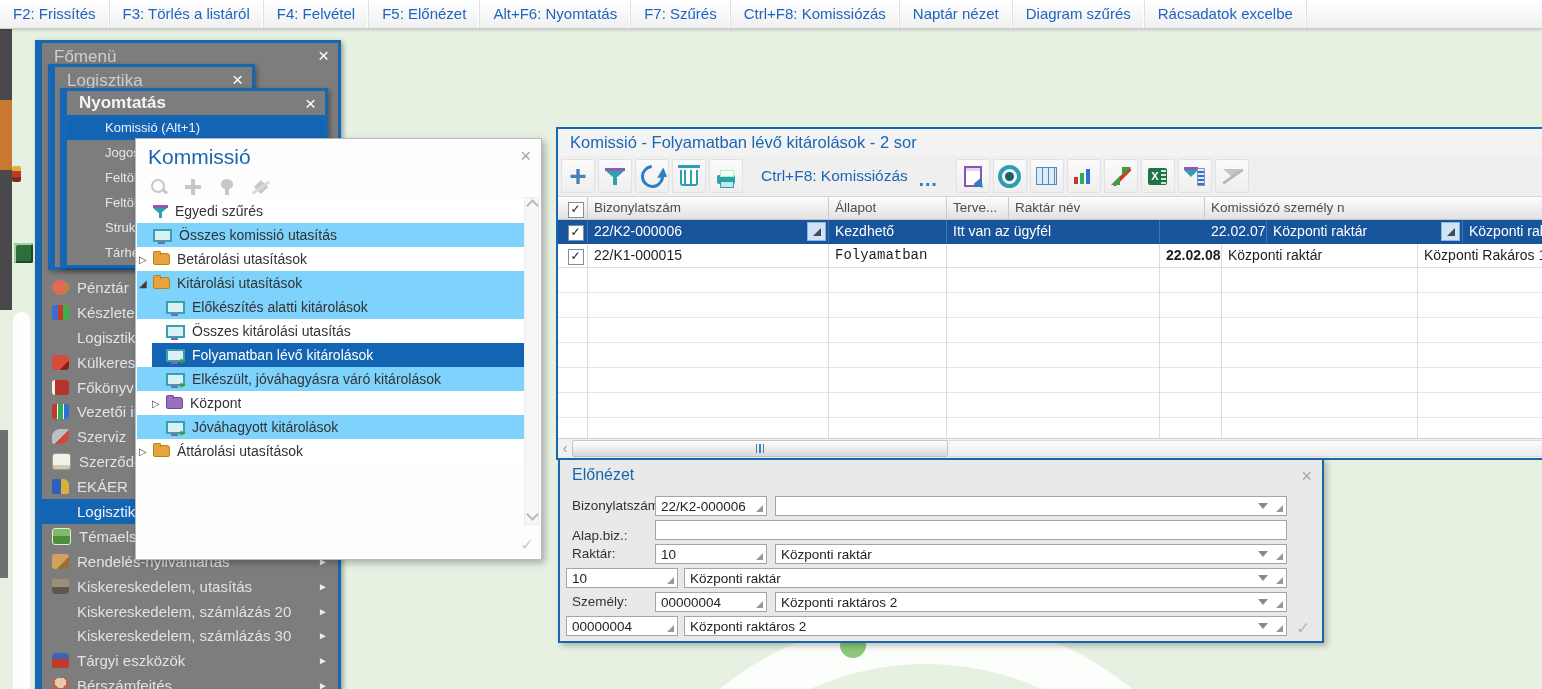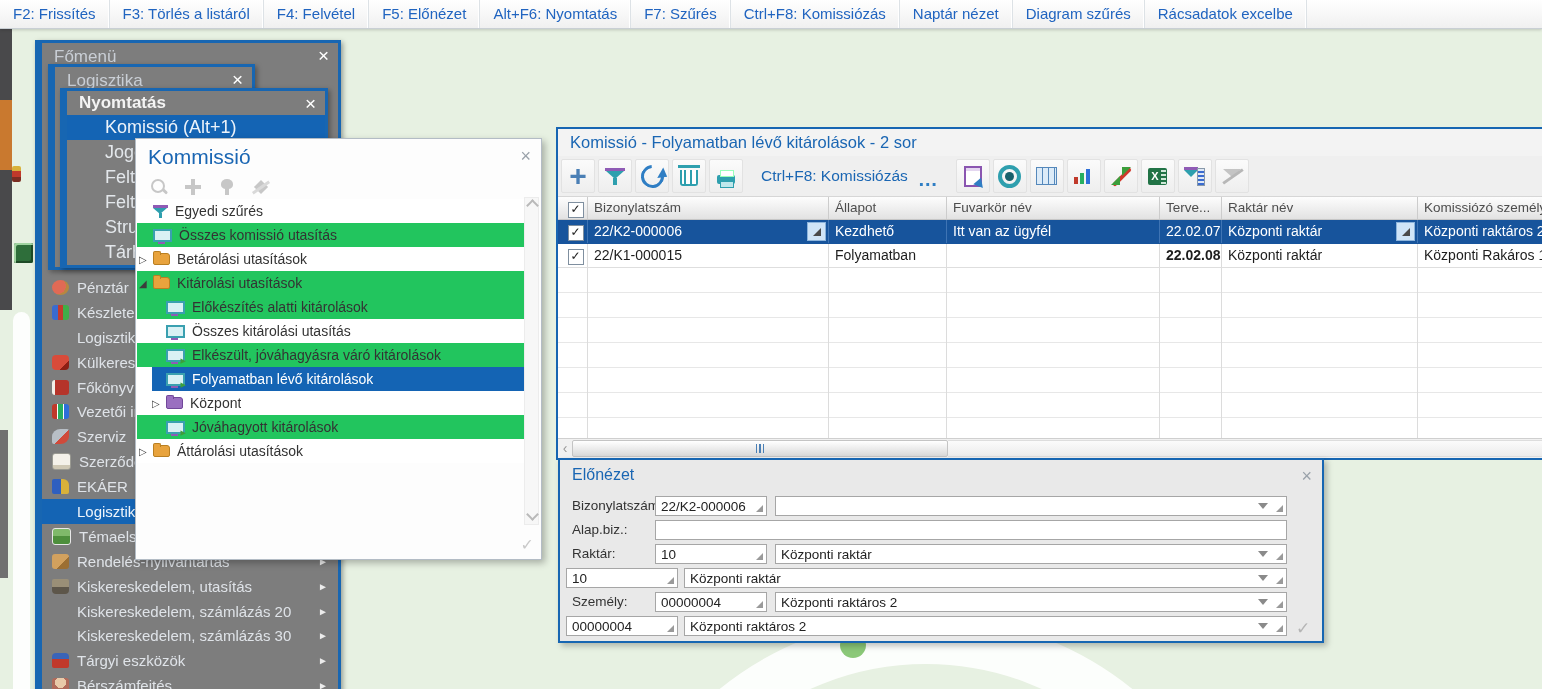--- a/index.html
+++ b/index.html
@@ -33,21 +33,21 @@
   
   .gwin{position:absolute;background:#7d7d7d;border:3px solid #1766b2;border-left-width:7px;
         box-shadow:2px 2px 5px rgba(0,0,0,.35)}
   .gwin-title{color:#c9ced5;font-size:17px;padding:4px 0 0 12px;white-space:nowrap}
   .gwin-x{position:absolute;top:3px;right:9px;color:#fff;font-size:19px;line-height:19px;cursor:default}
   .win-fomenu{left:35px;top:40px;width:296px;height:649px;z-index:5}
   .win-logi{left:48px;top:64px;width:197px;height:200px;z-index:6}
   .win-komi{left:60px;top:88px;width:258px;height:174px;z-index:7}
   .win-komi .gwin-title{color:#f4f4f4;font-weight:bold;font-size:17px;padding-top:2px}
   .komi-items{position:absolute;left:0;right:0;top:24px}
-  .komi-row{height:25px;line-height:25px;padding-left:38px;font-size:18px;color:#e3e7eb;white-space:nowrap;overflow:hidden}
+  .komi-row{height:25px;line-height:25px;padding-left:38px;font-size:13px;color:#e3e7eb;white-space:nowrap;overflow:hidden}
   .komi-row.selected{background:#1464b4;color:#edf3fa}
 
   
   .fm-items{position:absolute;left:0;right:0;top:232px}
   .fm-row{display:flex;align-items:center;height:24.9px;padding-left:10px;color:#dfe3e8;
           font-size:15px;white-space:nowrap}
   .fm-row.selected{background:#1464b4;color:#eef4fb;position:relative;z-index:30;width:356px}
   .fm-arrow{margin-left:auto;margin-right:10px;font-size:10px;color:#ececec}
   .si{width:17px;height:15px;border-radius:3px;margin-right:8px;flex:none}
   .si-none{background:transparent}
@@ -80,21 +80,21 @@
   .tt-add-icon::after{content:"";position:absolute;left:1px;top:7px;width:16px;height:4px;background:#c7c7c7}
   .tt-tree-icon::before{content:"";position:absolute;left:3px;top:1px;width:12px;height:10px;
         border-radius:50% 50% 40% 40%;background:#c7c7c7}
   .tt-tree-icon::after{content:"";position:absolute;left:7px;top:10px;width:4px;height:7px;background:#c7c7c7}
   .tt-pin-off-icon::before{content:"";position:absolute;left:4px;top:4px;width:10px;height:10px;
         background:#c7c7c7;transform:rotate(45deg)}
   .tt-pin-off-icon::after{content:"";position:absolute;left:-1px;top:8px;width:20px;height:3px;
         background:#d9d9d9;transform:rotate(-35deg)}
   .tree-list{position:absolute;left:1px;right:16px;top:60px}
   .trow{display:flex;align-items:center;height:24px;font-size:14px;color:#333;background:#fff}
-  .trow.alt{background:#22c55e}
+  .trow.alt{background:#7dd3fc}
   .tindent{flex:none}
   .tbody2{flex:1;display:flex;align-items:center;height:100%;min-width:0}
   .trow.selected .tbody2{background:#1464b4;color:#fff}
   .tcaret{width:14px;flex:none;font-size:10px;color:#3c3c3c;text-align:left}
   .trow.selected .tcaret{color:#fff}
   .tlabel{white-space:nowrap;overflow:hidden}
   .tic{width:15px;height:12px;margin-right:7px;position:relative;flex:none}
   .tic-filter-icon{background:linear-gradient(#8f5bb5,#8f5bb5) top/100% 3px no-repeat}
   .tic-filter-icon::before{content:"";position:absolute;left:0;top:3px;border-left:7px solid transparent;
         border-right:7px solid transparent;border-top:6px solid #2e9fae}
@@ -387,34 +387,34 @@
         </div>
       </div>
       <div class="trow">
         <span class="tindent" style="width: 15px;"></span>
         <div class="tbody2">
           <span class="tcaret"></span>
           <span class="tic tic-monitor-icon"></span>
           <span class="tlabel">Összes kitárolási utasítás</span>
         </div>
       </div>
+      <div class="trow selected">
+        <span class="tindent" style="width: 15px;"></span>
+        <div class="tbody2">
+          <span class="tcaret"></span>
+          <span class="tic tic-monitor-play-icon"></span>
+          <span class="tlabel">Folyamatban lévő kitárolások</span>
+        </div>
+      </div>
       <div class="trow alt">
         <span class="tindent" style="width: 15px;"></span>
         <div class="tbody2">
           <span class="tcaret"></span>
           <span class="tic tic-monitor-play-icon"></span>
           <span class="tlabel">Elkészült, jóváhagyásra váró kitárolások</span>
-        </div>
-      </div>
-      <div class="trow selected">
-        <span class="tindent" style="width: 15px;"></span>
-        <div class="tbody2">
-          <span class="tcaret"></span>
-          <span class="tic tic-monitor-play-icon"></span>
-          <span class="tlabel">Folyamatban lévő kitárolások</span>
         </div>
       </div>
       <div class="trow">
         <span class="tindent" style="width: 15px;"></span>
         <div class="tbody2">
           <span class="tcaret">▷</span>
           <span class="tic tic-folder-purple-icon"></span>
           <span class="tlabel">Központ</span>
         </div>
       </div>
@@ -492,43 +492,42 @@
       <div class="gbtn">
         <span class="gi gi-filter-clear-icon"></span>
       </div>
     </div>
   <div class="gw-header" id="gwHeader">
       <div class="gh-cell" style="width: 23px;">
         <div class="cbx">✓</div>
       </div>
       <div class="gh-cell" style="width: 234px;">Bizonylatszám</div>
       <div class="gh-cell" style="width: 111px;">Állapot</div>
-      <div class="gh-cell" style="width: 206px;">Fuvarkör név</div>
       <div class="gh-cell" style="width: 55px;">Terve...</div>
       <div class="gh-cell" style="width: 189px;">Raktár név</div>
       <div class="gh-cell last">Komissiózó személy n</div>
     </div>
   <div id="gwRows">
       <div class="grow selected">
         <div class="gcell" style="width: 23px;">
           <div class="cbx">✓</div>
         </div>
         <div class="gcell" style="width: 234px;">22/K2-000006<span class="corner-btn"></span></div>
         <div class="gcell" style="width: 111px;">Kezdhető</div>
         <div class="gcell" style="width: 206px;">Itt van az ügyfél</div>
-        <div class="gcell" style="width: 55px;">22.02.07</div>
+        <div class="gcell" style="width: 55px; margin-left: 45px;">22.02.07</div>
         <div class="gcell" style="width: 189px;">Központi raktár<span class="corner-btn"></span></div>
         <div class="gcell last">Központi raktáros 2</div>
       </div>
       <div class="grow">
         <div class="gcell" style="width: 23px;">
           <div class="cbx">✓</div>
         </div>
         <div class="gcell" style="width: 234px;">22/K1-000015</div>
-        <div class="gcell" style="width: 111px;">Folyamatban</div>
+        <div class="gcell" style="width: 111px; font-family: Liberation Mono, monospace;">Folyamatban</div>
         <div class="gcell" style="width: 206px;"></div>
         <div class="gcell" style="width: 55px; font-weight: bold;">22.02.08</div>
         <div class="gcell" style="width: 189px;">Központi raktár</div>
         <div class="gcell last">Központi Rakáros 1</div>
       </div>
       <div class="gempty">
         <div class="gcell" style="width: 23px;"></div>
         <div class="gcell" style="width: 234px;"></div>
         <div class="gcell" style="width: 111px;"></div>
         <div class="gcell" style="width: 206px;"></div>
@@ -605,21 +604,21 @@
 <div class="preview">
   <div class="pv-title">Előnézet</div>
   <span class="pv-x">×</span>
   <div id="pvRows">
       <div class="pv-label" style="top: 38px;">Bizonylatszám:</div>
       <div class="pfield" style="top: 36px; left: 95px; width: 112px;">22/K2-000006<span class="pf-corner"></span></div>
       <div class="pfield" style="top: 36px; left: 215px; width: 512px;">
         <span class="pf-drop"></span>
         <span class="pf-corner"></span>
       </div>
-      <div class="pv-label" style="top: 62px;">Alap.biz.:</div>
+      <div class="pv-label" style="top: 68px;">Alap.biz.:</div>
       <div class="pfield" style="top: 60px; left: 95px; width: 632px;"></div>
       <div class="pv-label" style="top: 86px;">Raktár:</div>
       <div class="pfield" style="top: 84px; left: 95px; width: 112px;">10<span class="pf-corner"></span></div>
       <div class="pfield" style="top: 84px; left: 215px; width: 512px;">Központi raktár<span class="pf-drop"></span><span class="pf-corner"></span></div>
       <div class="pfield" style="top: 108px; left: 6px; width: 112px;">10<span class="pf-corner"></span></div>
       <div class="pfield" style="top: 108px; left: 124px; width: 603px;">Központi raktár<span class="pf-drop"></span><span class="pf-corner"></span></div>
       <div class="pv-label" style="top: 134px;">Személy:</div>
       <div class="pfield" style="top: 132px; left: 95px; width: 112px;">00000004<span class="pf-corner"></span></div>
       <div class="pfield" style="top: 132px; left: 215px; width: 512px;">Központi raktáros 2<span class="pf-drop"></span><span class="pf-corner"></span></div>
       <div class="pfield" style="top: 156px; left: 6px; width: 112px;">00000004<span class="pf-corner"></span></div>

